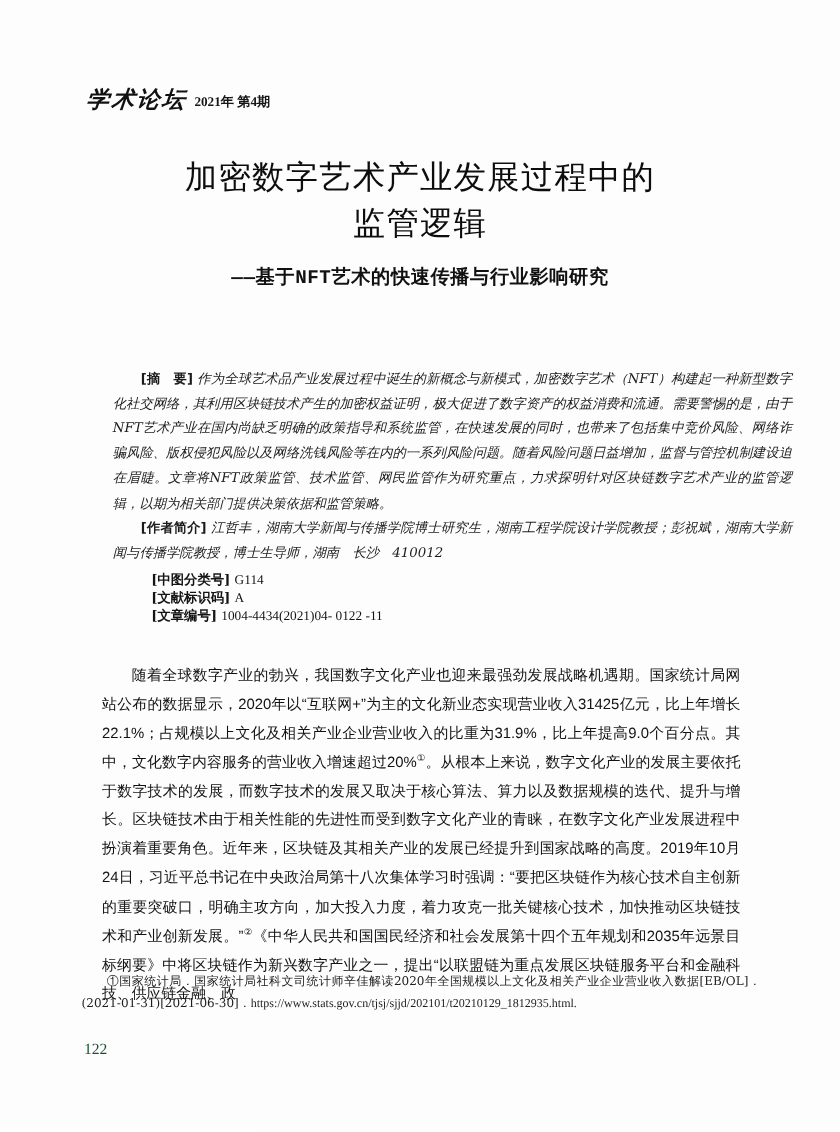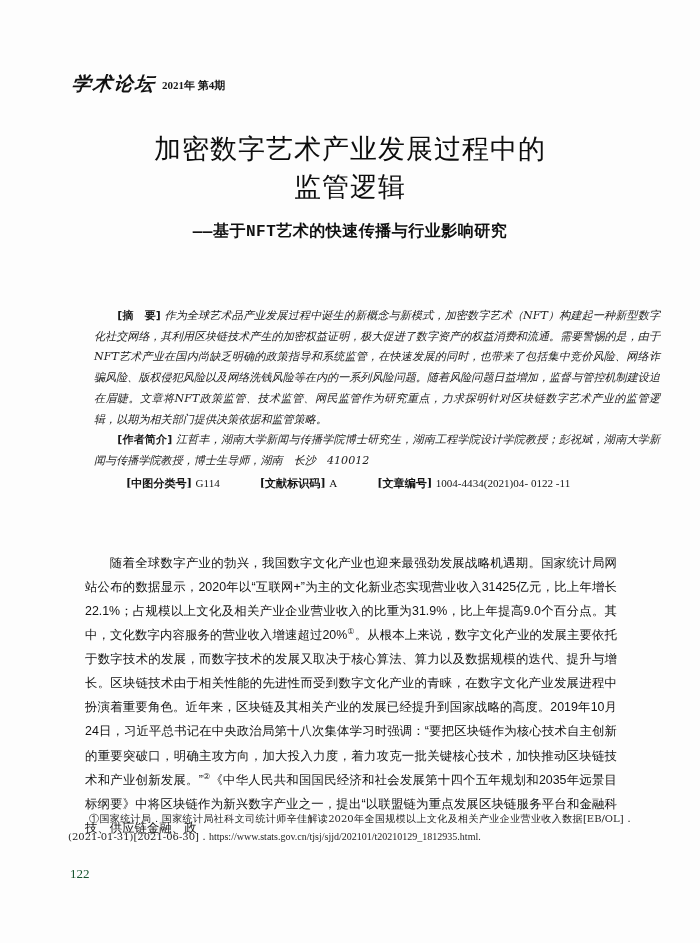--- a/index.html
+++ b/index.html
@@ -119,20 +119,21 @@
   }
 
   
   .class-row {
     display: flex;
     font-family: "DejaVu Serif", "Liberation Serif", serif;
     font-size: 11.1px;
     margin-top: 4px;
     padding-left: 32px;
     color: #141414;
+    flex-direction: column;
   }
   .class-item { margin-right: 40px; white-space: nowrap; }
   .class-item .val {
     font-style: normal;
     font-family: "Liberation Serif", "DejaVu Serif", serif;
   }
 
   
   .body-block {
     position: absolute;

